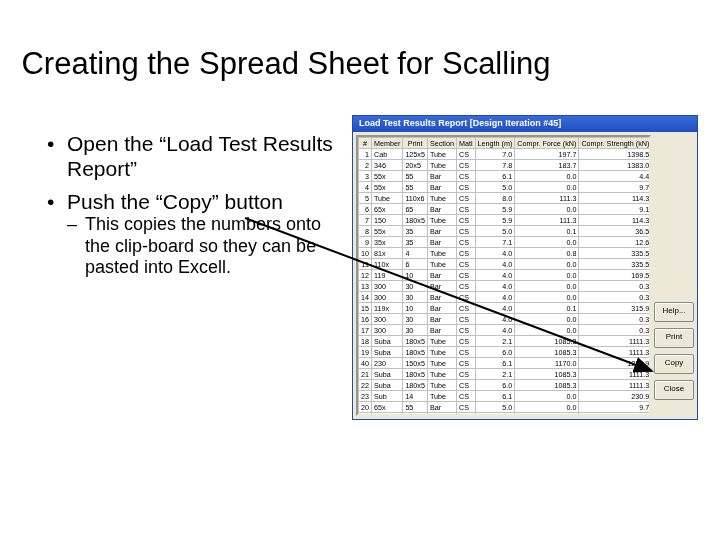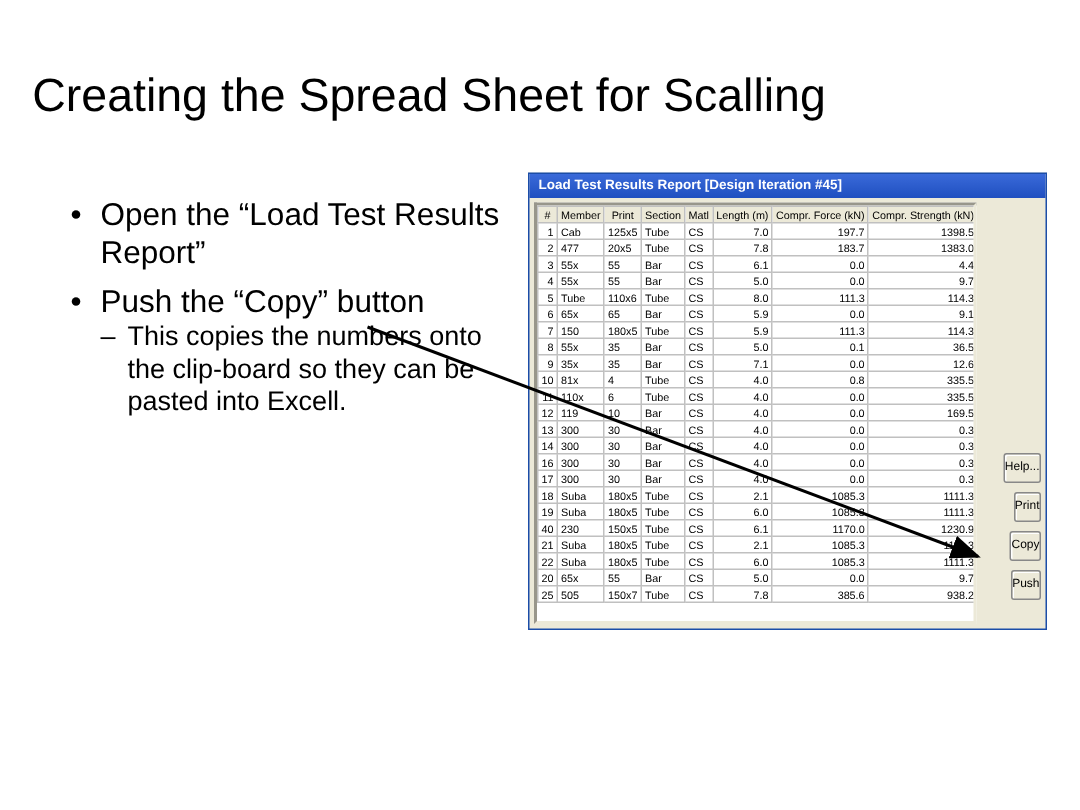--- a/index.html
+++ b/index.html
@@ -108,21 +108,20 @@
     overflow: hidden;
   }
   .btns {
     width: 40px;
     display: flex;
     flex-direction: column;
     justify-content: flex-start;
     padding-top: 170px;
     gap: 6px;
     padding-right: 3px;
-    align-items: flex-end;
   }
   .btn {
     height: 18px;
     font-size: 8px;
     background: #ece9d8;
     border: 1px solid #888;
     border-radius: 2px;
     box-shadow: inset 1px 1px 0 #fff;
     text-align: center;
     line-height: 16px;
@@ -197,21 +196,21 @@
                   <td>Cab</td>
                   <td>125x5</td>
                   <td>Tube</td>
                   <td>CS</td>
                   <td class="num">7.0</td>
                   <td class="num">197.7</td>
                   <td class="num">1398.5</td>
                 </tr>
                 <tr>
                   <td class="num">2</td>
-                  <td>477</td>
+                  <td>346</td>
                   <td>20x5</td>
                   <td>Tube</td>
                   <td>CS</td>
                   <td class="num">7.8</td>
                   <td class="num">183.7</td>
                   <td class="num">1383.0</td>
                 </tr>
                 <tr>
                   <td class="num">3</td>
                   <td>55x</td>
@@ -326,20 +325,30 @@
                   <td class="num">14</td>
                   <td>300</td>
                   <td>30</td>
                   <td>Bar</td>
                   <td>CS</td>
                   <td class="num">4.0</td>
                   <td class="num">0.0</td>
                   <td class="num">0.3</td>
                 </tr>
                 <tr>
+                  <td class="num">15</td>
+                  <td>119x</td>
+                  <td>10</td>
+                  <td>Bar</td>
+                  <td>CS</td>
+                  <td class="num">4.0</td>
+                  <td class="num">0.1</td>
+                  <td class="num">315.9</td>
+                </tr>
+                <tr>
                   <td class="num">16</td>
                   <td>300</td>
                   <td>30</td>
                   <td>Bar</td>
                   <td>CS</td>
                   <td class="num">4.0</td>
                   <td class="num">0.0</td>
                   <td class="num">0.3</td>
                 </tr>
                 <tr>
@@ -394,20 +403,30 @@
                 </tr>
                 <tr>
                   <td class="num">22</td>
                   <td>Suba</td>
                   <td>180x5</td>
                   <td>Tube</td>
                   <td>CS</td>
                   <td class="num">6.0</td>
                   <td class="num">1085.3</td>
                   <td class="num">1111.3</td>
+                </tr>
+                <tr>
+                  <td class="num">23</td>
+                  <td>Sub</td>
+                  <td>14</td>
+                  <td>Tube</td>
+                  <td>CS</td>
+                  <td class="num">6.1</td>
+                  <td class="num">0.0</td>
+                  <td class="num">230.9</td>
                 </tr>
                 <tr>
                   <td class="num">20</td>
                   <td>65x</td>
                   <td>55</td>
                   <td>Bar</td>
                   <td>CS</td>
                   <td class="num">5.0</td>
                   <td class="num">0.0</td>
                   <td class="num">9.7</td>
@@ -422,21 +441,21 @@
                   <td class="num">385.6</td>
                   <td class="num">938.2</td>
                 </tr>
               </tbody>
           </table>
         </div>
         <div class="btns">
           <div class="btn">Help...</div>
           <div class="btn">Print</div>
           <div class="btn">Copy</div>
-          <div class="btn">Push</div>
+          <div class="btn">Close</div>
         </div>
       </div>
     </div>
   </div>
 
   <svg class="arrow">
     <defs>
       <marker id="ah" markerWidth="10" markerHeight="8" refX="9" refY="4" orient="auto">
         <polygon points="0 0, 10 4, 0 8" fill="#000"></polygon>
       </marker>

